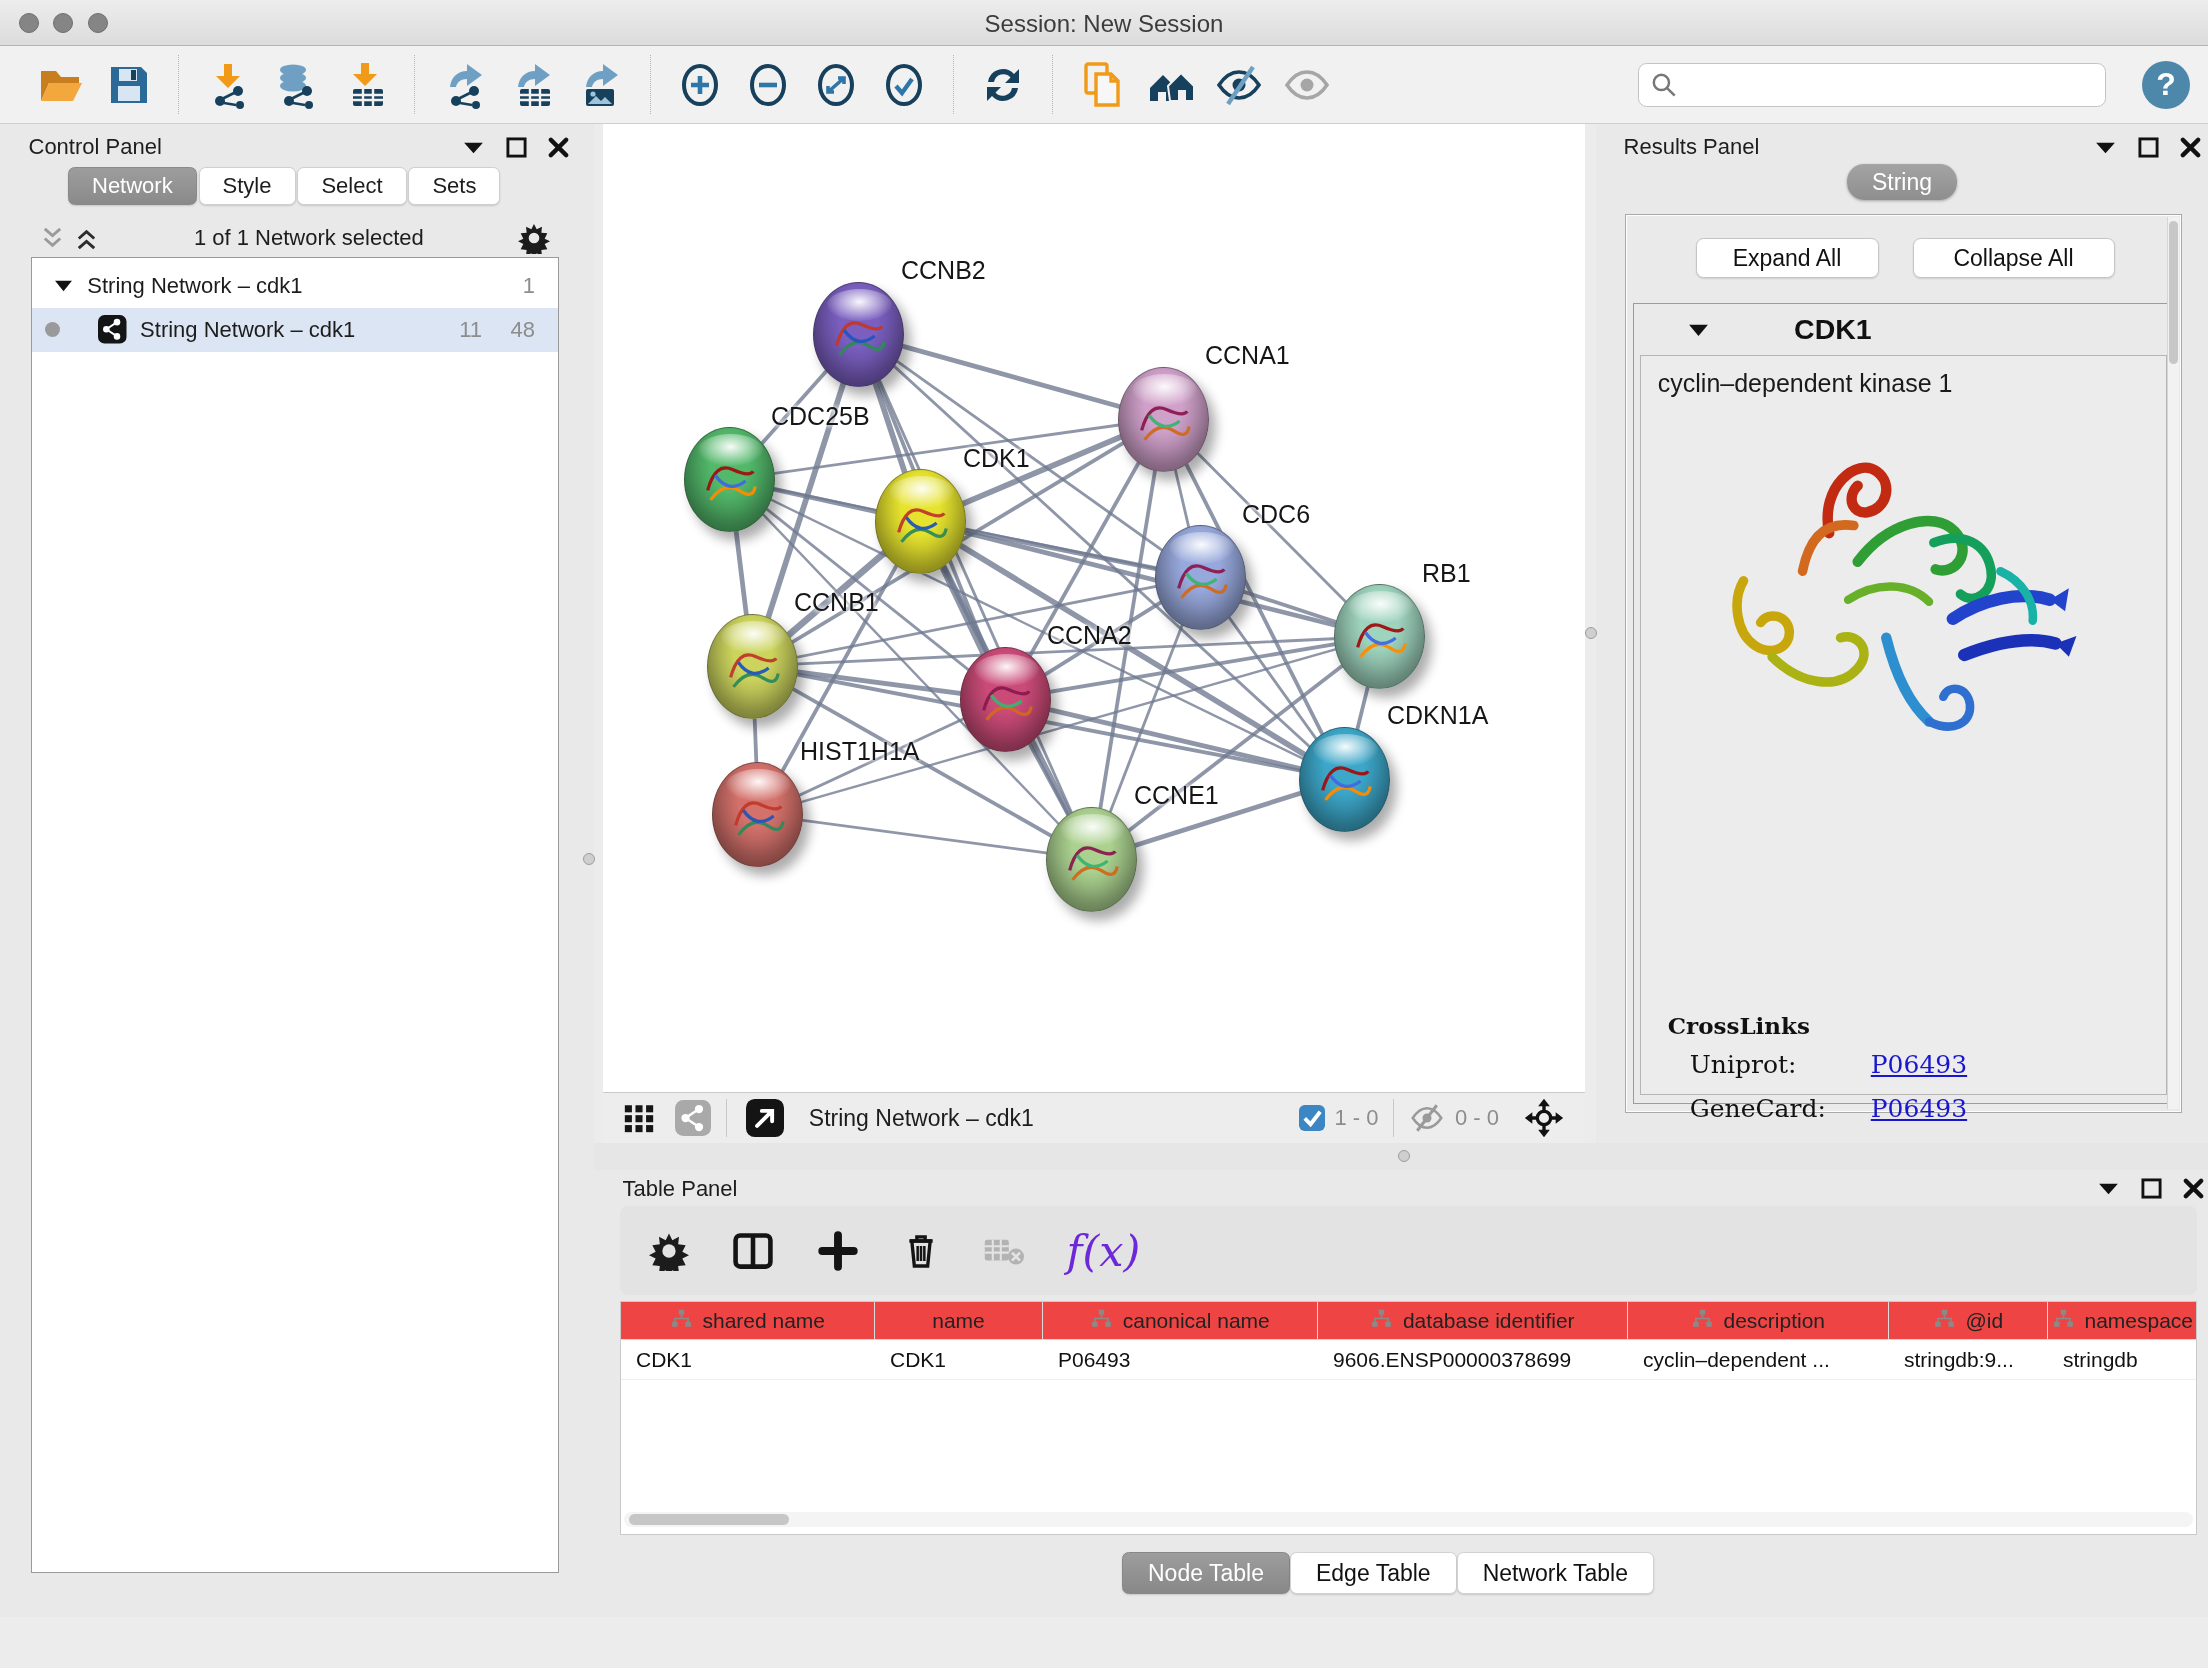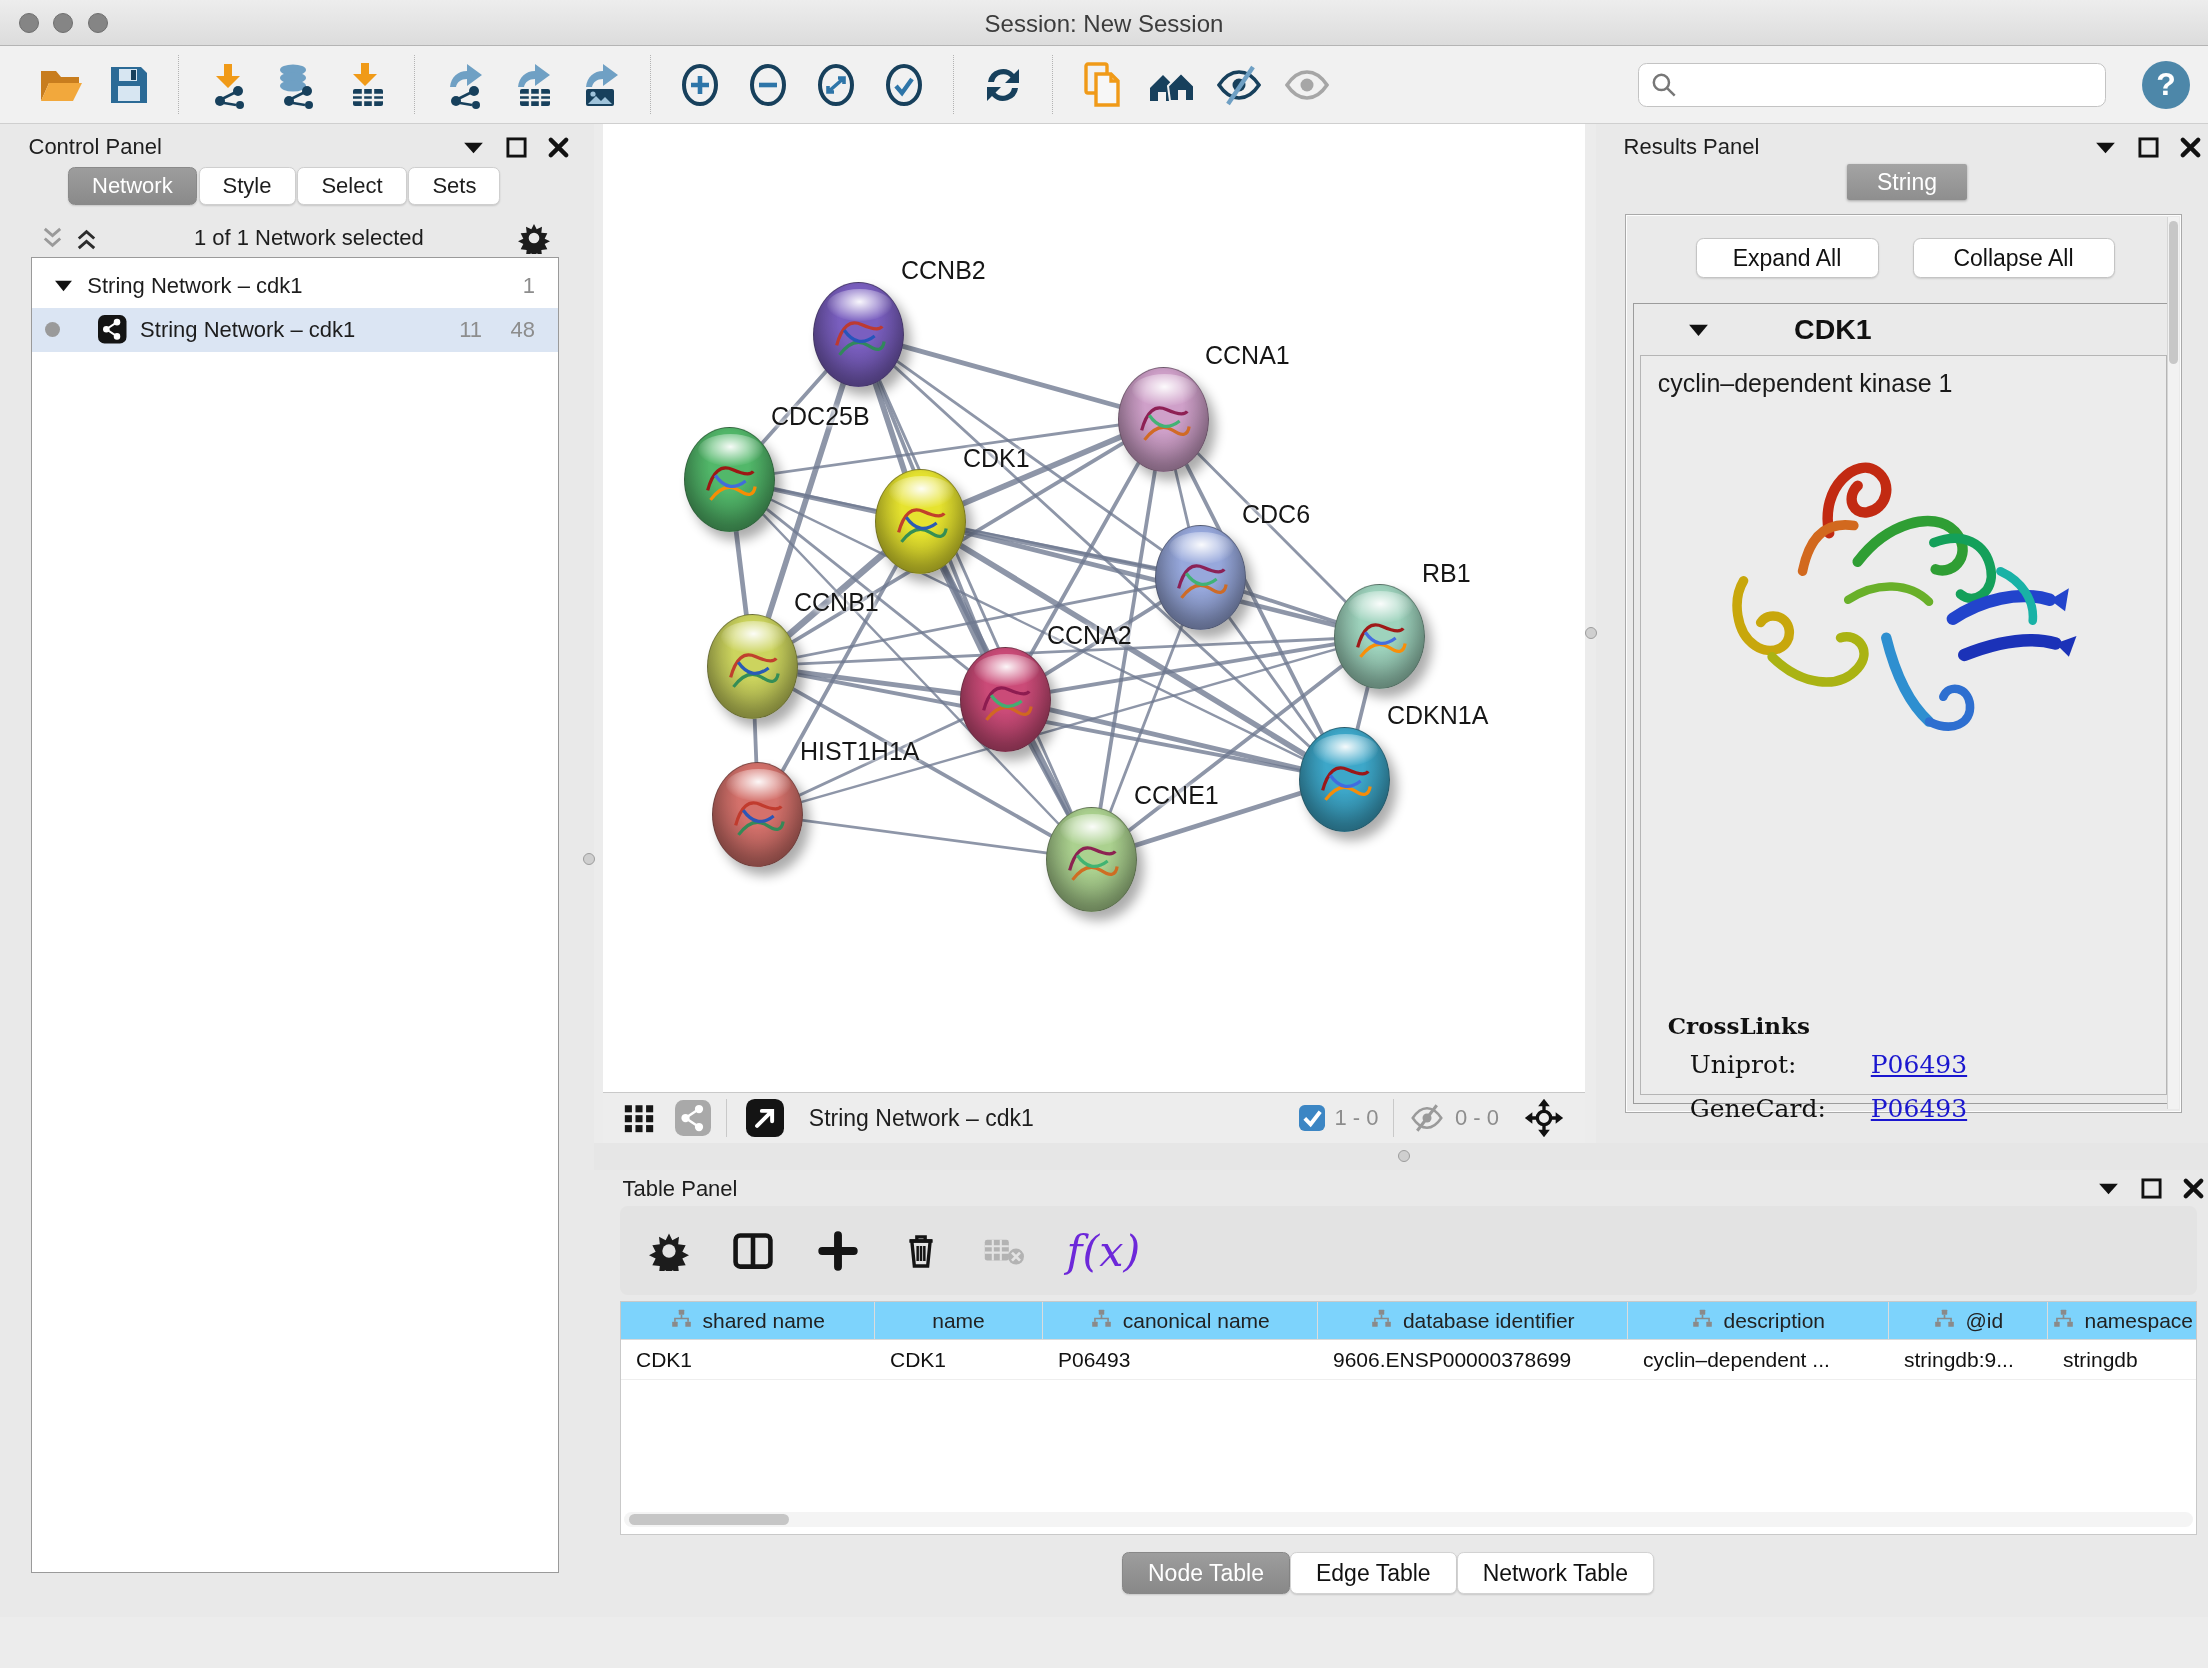--- a/index.html
+++ b/index.html
@@ -56,21 +56,21 @@
   .nettoolbar { position:absolute; left:603px; top:1092px; width:982px; height:51px; background:#ededed;
     border-top:1px solid #c9c9c9; display:flex; align-items:center; }
   .ntb-icon { margin-left:19px; display:flex; align-items:center; }
   .ntb-sep { height:38px; border-left:1px solid #c9c9c9; margin:0 15px; }
   .net-title { font-size:23px; color:#1d1d1d; margin-left:25px; flex:0 0 auto; }
   .cnt { font-size:22px; color:#8d8d8d; margin-left:9.5px; }
   .checkbox { width:26px; height:26px; background:#3c86c4; border-radius:5.7px; margin-left:11.4px; }
 
   
   .results { position:absolute; left:1596px; top:124px; width:613px; height:1020px; background:#e9e9e9; }
-  .rp-tab { position:absolute; left:251px; top:40px; width:120px; height:36px; border-radius:2px;
+  .rp-tab { position:absolute; left:251px; top:40px; width:110px; height:36px; border-radius:17px;
     background:linear-gradient(#a4a4a4,#8e8e8e); color:#fff; font-size:23px; display:flex; align-items:center; justify-content:center;
     box-shadow:0 1px 2.9px rgba(0,0,0,.3); }
   .rp-box { position:absolute; left:28.5px; top:90px; width:557px; height:899px; background:#eaeaea;
     border:1px solid #a9a9a9; box-shadow:inset 0 0 0 1px #fdfdfd; }
   .rp-btn { position:absolute; height:40px; background:#fff; border:1px solid #c4c4c4; border-radius:7.6px;
     font-size:23px; color:#111; display:flex; align-items:center; justify-content:center; box-shadow:0 1px 1.9px rgba(0,0,0,.12); }
   .gene-box { position:absolute; left:7.6px; top:88px; width:540px; height:801px; border:1px solid #9c9c9c; background:#eaeaea; }
   .gene-head { position:absolute; left:0; top:0; width:100%; height:51px; display:flex; align-items:center; }
   .gene-name { font-size:28.5px; font-weight:bold; color:#111; margin-left:84px; }
   .gene-detail { position:absolute; left:5.7px; top:51px; width:527px; height:740px; border:1px solid #b5b5b5; background:#ececec; }
@@ -86,21 +86,21 @@
   .hdivider { position:absolute; left:594px; top:1143px; width:1614px; height:27px; background:#e6e6e6; }
   .grip-dot { position:absolute; width:12.4px; height:12.4px; border-radius:50%; background:#cfcfcf; border:1px solid #9d9d9d; }
 
   
   .tablepanel { position:absolute; left:594px; top:1170px; width:1614px; height:447px; background:#e9e9e9; }
   .tp-toolbar { position:absolute; left:26px; top:36px; width:1577px; height:89px; background:#e3e3e3; border-radius:7.6px;
     display:flex; align-items:center; padding-left:28.5px; }
   .tp-ic { margin-right:42px; display:flex; align-items:center; }
   .fx { font-family:"DejaVu Serif", serif; font-style:italic; font-size:43px; color:#6d28d9; }
   .tbl { position:absolute; left:26px; top:131px; width:1577px; height:234px; background:#fff; border:1px solid #c9c9c9; overflow:hidden; }
-  .tbl-head { display:flex; height:38px; background:#7dd3fc; border-bottom:1px solid #d9d9d9; }
+  .tbl-head { display:flex; height:38px; background:#ef4444; border-bottom:1px solid #d9d9d9; }
   .th { display:flex; align-items:center; justify-content:center; gap:9.5px; font-size:21px; color:#222;
     border-right:1px solid #dcdcdc; overflow:hidden; white-space:nowrap; flex-shrink:0; }
   .tbl-row { display:flex; height:40px; border-bottom:1px solid #eee; }
   .td { font-size:21px; color:#111; padding-left:15px; display:flex; align-items:center; overflow:hidden; white-space:nowrap; flex-shrink:0; }
   .hscroll { position:absolute; left:29.5px; top:342px; width:1569px; height:15px; background:#f4f4f4; border-radius:7.6px; }
   .hthumb { position:absolute; left:5.7px; top:1.9px; width:160px; height:11.4px; border-radius:5.7px; background:#c6c6c6; }
   .tp-tabs { position:absolute; left:528px; top:382px; display:flex; }
   .tp-tab { height:42px; padding:0 25px; font-size:23px; background:#fff; color:#111; border:1px solid #d2d2d2;
     display:flex; align-items:center; border-radius:6.7px; box-shadow:0 1px 1.9px rgba(0,0,0,.15); }
   .tp-tab.active { background:linear-gradient(#9d9d9d,#888); color:#fff; border-color:#888; }

